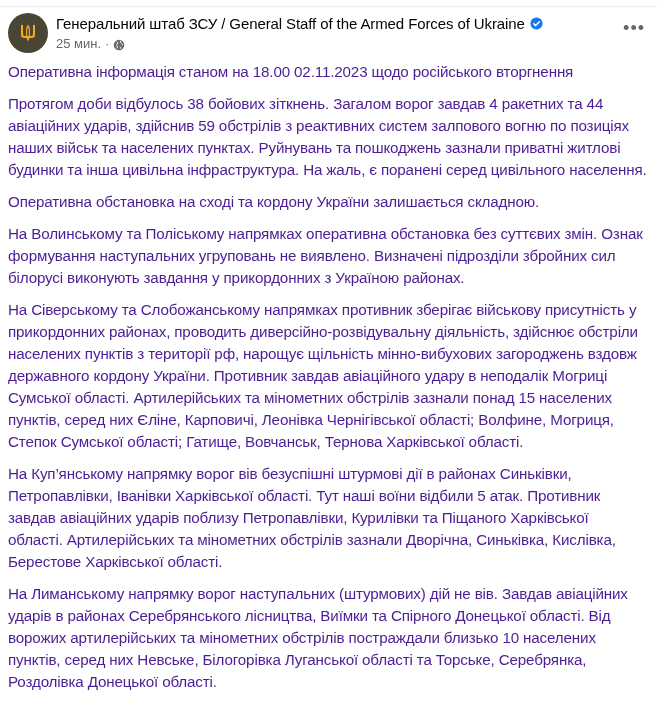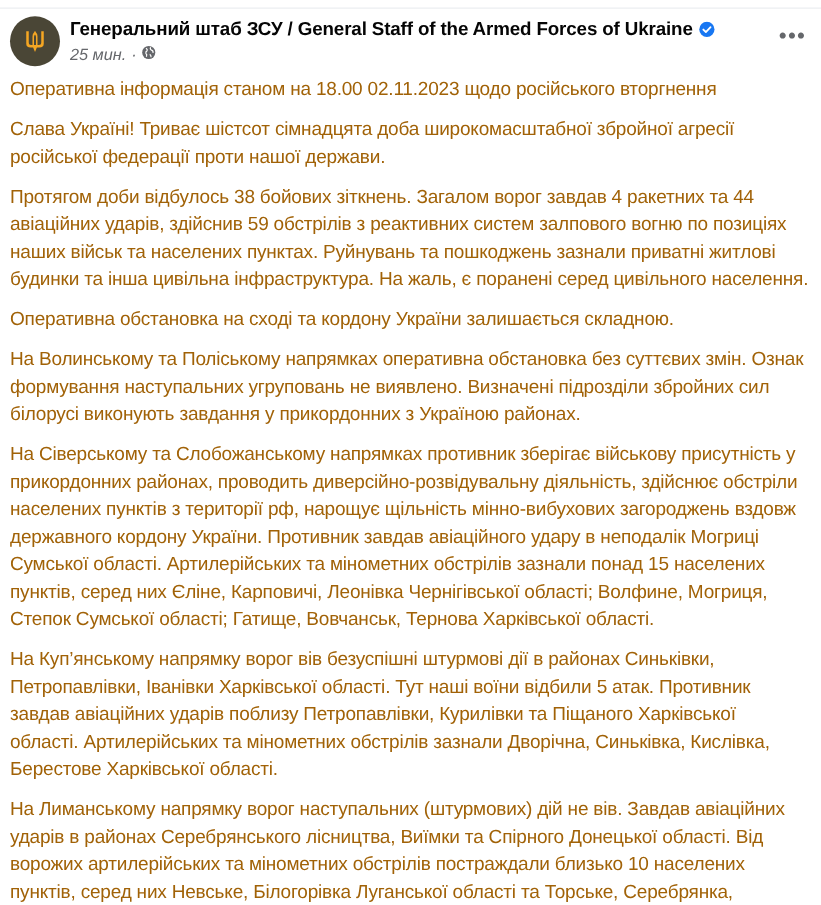--- a/index.html
+++ b/index.html
@@ -2,28 +2,28 @@
 <html><head>
 <meta charset="utf-8">
 <style>
   html, body { margin: 0; padding: 0; background: #ffffff; }
   body { width: 657px; height: 724px; overflow: hidden; font-family: "Liberation Sans", "DejaVu Sans", sans-serif; color: #050505; }
   .topline { height: 6px; border-bottom: 1px solid #eceef1; background: #ffffff; }
   .header { position: relative; height: 50px; }
   .avatar { position: absolute; left: 8px; top: 6px; width: 40px; height: 40px; border-radius: 50%; background: #4a4636; display: flex; align-items: center; justify-content: center; }
   .avatar svg { width: 16px; height: 18px; }
   .author-line { position: absolute; left: 56px; top: 8px; display: flex; align-items: center; }
-  .author { font-size: 15px; font-weight: bold; color: #050505; letter-spacing: -0.1px; }
+  .author { font-size: 15px; font-weight: normal; color: #050505; letter-spacing: -0.1px; }
   .verified { margin-left: 5px; width: 13px; height: 13px; }
-  .meta { position: absolute; left: 56px; top: 29px; display: flex; align-items: flex-start; font-size: 13px; color: #65676b; font-style: italic; }
+  .meta { position: absolute; left: 56px; top: 29px; display: flex; align-items: flex-end; font-size: 13px; color: #65676b; }
   .meta .dot { margin: 0 4px; }
   .meta svg { width: 12px; height: 12px; }
   .more { position: absolute; right: 12px; top: 16px; font-size: 18px; color: #65676b; letter-spacing: 1px; line-height: 10px; cursor: pointer; }
   .post-body { padding: 0 10px 0 8px; margin-top: 4px; }
-  .post-body p { margin: 0 0 10px 0; font-size: 15.2px; line-height: 22px; color: #a16207; letter-spacing: -0.15px; }
+  .post-body p { margin: 0 0 10px 0; font-size: 15.2px; line-height: 22px; color: #4c1d95; letter-spacing: -0.15px; }
 </style>
 </head>
 <body>
 
 <div class="topline"></div>
 
 <div class="header">
   <div class="avatar">
     <svg viewBox="0 0 16 18">
       <path fill="#f5a623" d="M1 1 L3 1 L3 10 Q3 12 5 12 L6 12 L6 5 Q6 3 7.2 2 L8 0.5 L8.8 2 Q10 3 10 5 L10 12 L11 12 Q13 12 13 10 L13 1 L15 1 L15 11 Q15 14 11.5 14 L9.5 14 L8 17.5 L6.5 14 L4.5 14 Q1 14 1 11 Z M7.2 12 L8.8 12 L8.8 5.5 Q8.8 4.5 8 3.6 Q7.2 4.5 7.2 5.5 Z"></path>
@@ -45,20 +45,19 @@
       <circle cx="8" cy="8" r="7" fill="#65676b"></circle>
       <path d="M5 3.5 Q7 4.5 6 6.5 Q4.5 7 5 9 Q6.5 10 5.5 12.5 M10 2.5 Q9 4.5 11 5.5 Q13 6 12.5 8.5 M9 10 Q10.5 10.5 10.5 13" stroke="#ffffff" stroke-width="1.3" fill="none"></path>
     </svg>
   </div>
 
   <div class="more">•••</div>
 </div>
 
 <div class="post-body">
   <p>Оперативна інформація станом на 18.00 02.11.2023 щодо російського вторгнення</p>
-  <p>Слава Україні! Триває шістсот сімнадцята доба широкомасштабної збройної агресії російської федерації проти нашої держави.</p>
   <p>Протягом доби відбулось 38 бойових зіткнень. Загалом ворог завдав 4 ракетних та 44 авіаційних ударів, здійснив 59 обстрілів з реактивних систем залпового вогню по позиціях наших військ та населених пунктах. Руйнувань та пошкоджень зазнали приватні житлові будинки та інша цивільна інфраструктура. На жаль, є поранені серед цивільного населення.</p>
   <p>Оперативна обстановка на сході та кордону України залишається складною.</p>
   <p>На Волинському та Поліському напрямках оперативна обстановка без суттєвих змін. Ознак формування наступальних угруповань не виявлено. Визначені підрозділи збройних сил білорусі виконують завдання у прикордонних з Україною районах.</p>
   <p>На Сіверському та Слобожанському напрямках противник зберігає військову присутність у прикордонних районах, проводить диверсійно-розвідувальну діяльність, здійснює обстріли населених пунктів з території рф, нарощує щільність мінно-вибухових загороджень вздовж державного кордону України. Противник завдав авіаційного удару в неподалік Могриці Сумської області. Артилерійських та мінометних обстрілів зазнали понад 15 населених пунктів, серед них Єліне, Карповичі, Леонівка Чернігівської області; Волфине, Могриця, Степок Сумської області; Гатище, Вовчанськ, Тернова Харківської області.</p>
   <p>На Куп’янському напрямку ворог вів безуспішні штурмові дії в районах Синьківки, Петропавлівки, Іванівки Харківської області. Тут наші воїни відбили 5 атак. Противник завдав авіаційних ударів поблизу Петропавлівки, Курилівки та Піщаного Харківської області. Артилерійських та мінометних обстрілів зазнали Дворічна, Синьківка, Кислівка, Берестове Харківської області.</p>
   <p>На Лиманському напрямку ворог наступальних (штурмових) дій не вів. Завдав авіаційних ударів в районах Серебрянського лісництва, Виїмки та Спірного Донецької області. Від ворожих артилерійських та мінометних обстрілів постраждали близько 10 населених пунктів, серед них Невське, Білогорівка Луганської області та Торське, Серебрянка, Роздолівка Донецької області.</p>
 </div>
 
 </body></html>

